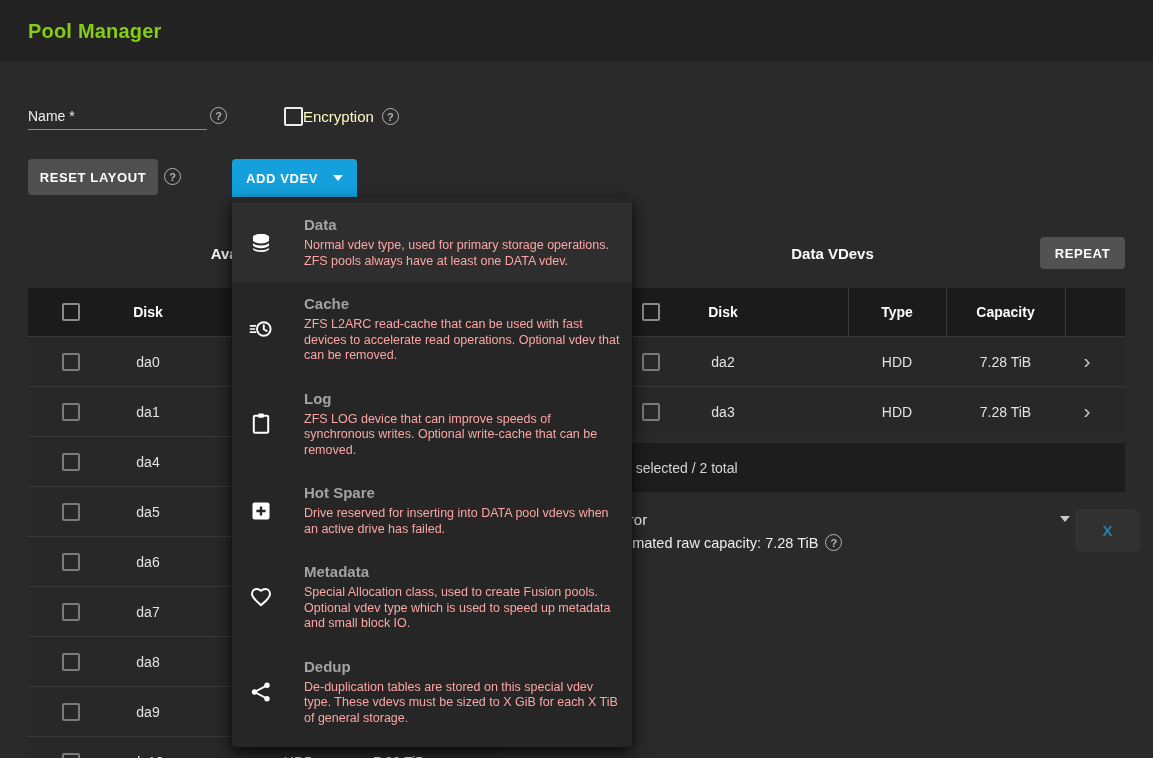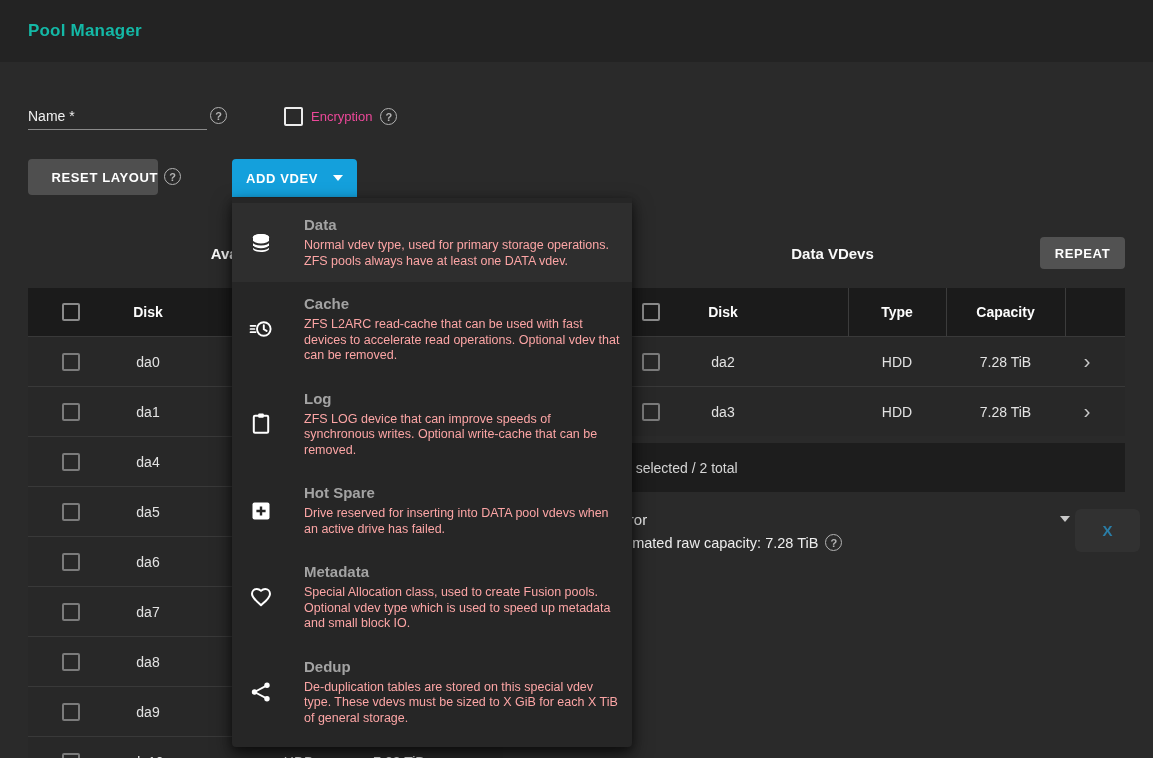--- a/index.html
+++ b/index.html
@@ -5,40 +5,40 @@
   * { margin:0; padding:0; box-sizing:border-box; }
   html,body { background:#1a1a1a; }
   .app {
     position:relative; width:1153px; height:758px; overflow:hidden;
     background:#2a2a2a; color:#e4e4e4;
     font-family:"Liberation Sans", sans-serif;
   }
   
   .topbar { position:absolute; left:0; top:0; width:1153px; height:62px;
     background:#232323; display:flex; align-items:center; padding-left:28px; }
-  .topbar h1 { font-size:17px; font-weight:bold; color:#14b8a6; letter-spacing:.2px; }
+  .topbar h1 { font-size:20px; font-weight:bold; color:#84cc16; letter-spacing:.2px; }
 
   
   .name-label { position:absolute; left:28px; top:108px; font-size:14px; color:#efefef; }
   .name-input { position:absolute; left:28px; top:106px; width:179px; height:24px;
     background:transparent; border:none; border-bottom:1px solid #8a8a8a; color:#fff;
     font-size:15px; outline:none; }
   .help { width:17px; height:17px; border:1.5px solid #b3b3b3; border-radius:50%;
     color:#b3b3b3; font-size:11px; font-weight:bold; display:flex; align-items:center;
     justify-content:center; flex:0 0 auto; }
   .help-name { position:absolute; left:210px; top:107px; }
   .enc-group { position:absolute; left:284px; top:107px; display:flex; align-items:center; }
   .cb { width:18px; height:18px; border:2px solid #7b7b7b; border-radius:2px; }
   .enc-cb { border-color:#ececec; width:19px; height:19px; }
-  .enc-label { font-size:13px; color:#ec4899; margin-left:8px; }
+  .enc-label { font-size:15px; color:#fef9c3; }
   .enc-help { margin-left:8px; }
 
   .btn { border:none; border-radius:4px; color:#fff; font-family:inherit;
     font-size:13px; font-weight:bold; letter-spacing:.6px; cursor:pointer; }
-  .btn-reset { position:absolute; left:28px; top:159px; width:130px; height:36px; background:#4f4f4f;text-align:right; }
+  .btn-reset { position:absolute; left:28px; top:159px; width:130px; height:36px; background:#4f4f4f; }
   .help-reset { position:absolute; left:164px; top:168px; }
   .btn-addvdev { position:absolute; left:232px; top:159px; width:125px; height:38px;
     background:#14a0dc; border-radius:4px 4px 0 0; display:flex; align-items:center;
     justify-content:space-between; padding:0 14px; }
   .caret { width:0; height:0; border-left:5px solid transparent;
     border-right:5px solid transparent; border-top:6px solid #fff; }
 
   
   .panel-title { position:absolute; top:245px; font-size:15px; font-weight:bold;
     color:#fafafa; text-align:center; }

